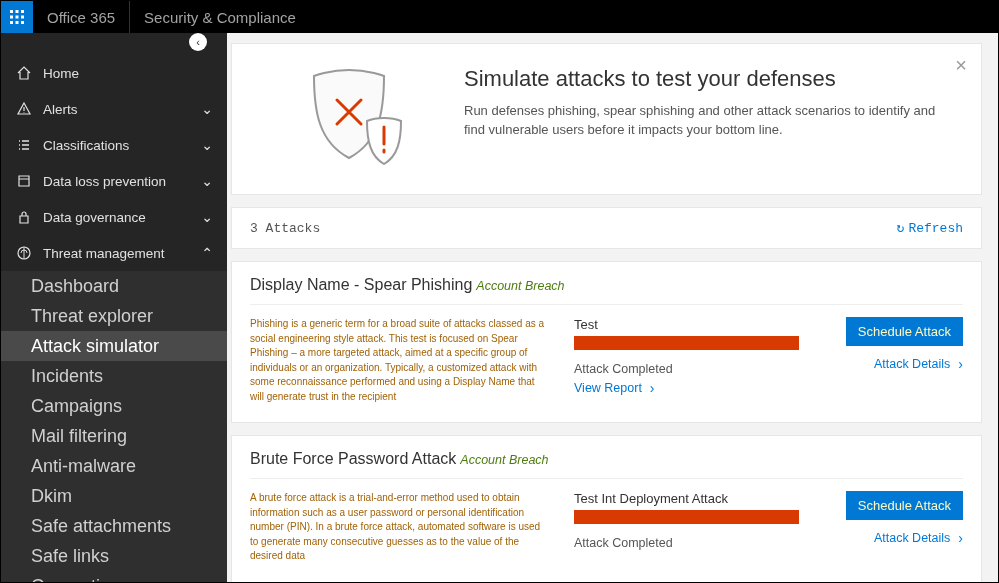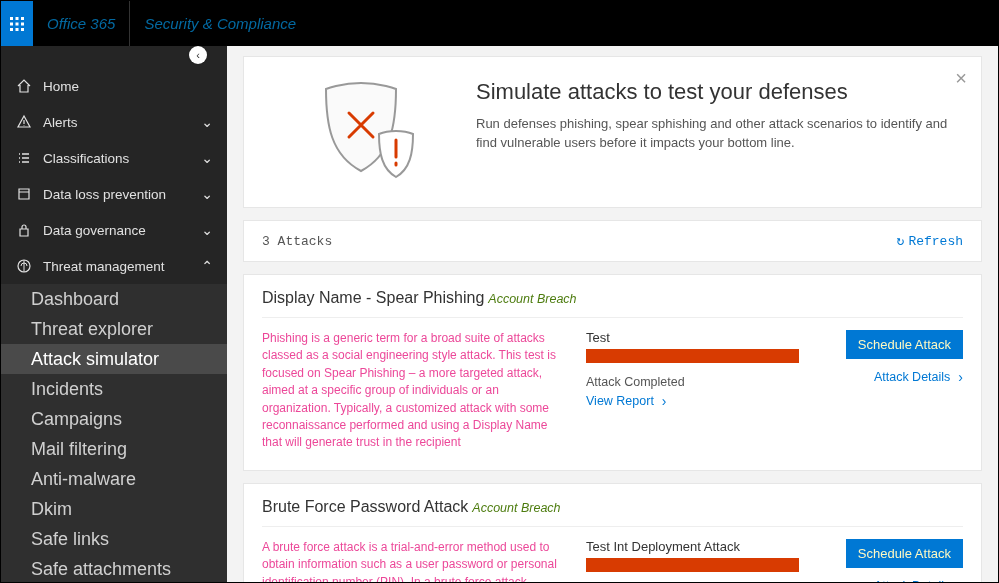--- a/index.html
+++ b/index.html
@@ -1,54 +1,54 @@
 <!DOCTYPE html>
 <html><head>
 <meta charset="utf-8">
 <style>
   * { box-sizing: border-box; margin: 0; padding: 0; }
   html, body { height: 100%; width: 100%; font-family: "Segoe UI", Arial, sans-serif; font-size: 13px; color: #333; background: #fff; }
   .app { width: 999px; height: 583px; display: flex; flex-direction: column; overflow: hidden; border: 1px solid #000;}
   
-  .topbar { background: #000; color: #0369a1; height: 45px; display: flex; align-items: stretch; flex-shrink: 0; font-style: italic; }
+  .topbar { background: #000; color: #a3a3a3; height: 32px; display: flex; align-items: stretch; flex-shrink: 0; }
   .waffle { width: 32px; background: #0078d4; display: flex; align-items: center; justify-content: center; }
   .waffle svg { fill: #fff; }
   .brand { padding: 0 14px; display: flex; align-items: center; font-size: 15px; font-weight: 400; border-right: 1px solid #333; }
   .suite { padding: 12px 14px; display: flex; align-items: center; font-size: 15px; font-weight: 400; }
   
   .body { flex: 1; display: flex; min-height: 0; }
   .sidebar { width: 226px; background: #252525; color: #e1e1e1; display: flex; flex-direction: column; flex-shrink: 0; overflow-y: auto;}
   .collapse-row { height: 30px; display: flex; align-items: center; justify-content: flex-end; padding-right: 50px; }
   .collapse-row .chev { color:#333; background:#fff; border-radius:50%; width:18px; height:18px; display:flex; align-items:center; justify-content:center; font-size:11px; margin-right:-30px; position:relative; box-shadow:0 0 2px rgba(0,0,0,0.3);}
   .nav { list-style: none; padding: 4px 0 10px 0; }
   .nav li { display: flex; align-items: center; height: 36px; padding: 0 14px 0 14px; cursor: pointer; font-size: 13.5px; color: #e1e1e1;}
   .nav li.group .ico { width: 18px; margin-right: 10px; display:flex; align-items:center; justify-content:center;}
   .nav li.group .ico svg { stroke:#e1e1e1; fill:none; }
   .nav li.group { justify-content: flex-start; }
   .nav li.group .spacer { flex: 1; }
   .nav li.group .arr { font-size: 14px; color:#e1e1e1;}
   .nav li.child { padding-left: 30px; height: 30px; font-size: 18px; color: #d0d0d0; background:#2f2f2f;}
   .nav li.child.active { background: #4a4a4a; color: #fff; }
   
-  .main { flex: 1; background: #f3f3f3; overflow-y: auto; padding: 10px 16px 0 16px; }
+  .main { flex: 1; background: #f3f3f3; overflow-y: auto; padding: 10px 16px 0 4px; }
   .hero { background: #fff; border: 1px solid #e6e6e6; padding: 18px 22px 22px 22px; display: flex; position: relative; margin-bottom: 12px; }
   .hero .illus { width: 200px; display:flex; align-items:center; justify-content:center; }
   .hero .txt { flex:1; padding-left: 10px; padding-top:4px; }
   .hero h1 { font-size: 22px; font-weight: 400; color:#333; margin-bottom: 10px; }
   .hero p { font-size: 13px; color:#555; line-height: 1.45; max-width: 500px; }
   .hero .close { position:absolute; top:10px; right:14px; font-size:20px; color:#999; cursor:pointer; font-weight:300;}
   .countbar { background:#fff; border:1px solid #e6e6e6; padding: 12px 18px; display:flex; align-items:center; margin-bottom: 12px; font-size:13px; color:#555;font-family:Liberation Mono, monospace;}
   .countbar .spacer{flex:1;}
   .countbar .refresh { color:#0078d4; cursor:pointer; display:flex; align-items:center; gap:4px;}
   .card { background:#fff; border:1px solid #e6e6e6; padding: 14px 18px 18px 18px; margin-bottom:12px; }
   .card-head { display:flex; align-items:baseline; gap:4px; border-bottom:1px solid #eee; padding-bottom:10px; margin-bottom:12px;}
   .card-head .title { font-size:16px; color:#333; font-weight:400;}
   .card-head .sub { font-size:12.5px; color:#4d7c0f;font-style:italic; }
   .card-body { display:flex; gap: 24px; }
-  .desc { width: 300px; font-size:12px; color:#ec4899; line-height:1.45;}
+  .desc { width: 300px; font-size:10px; color:#a16207; line-height:1.45;}
   .runcol { flex:1; min-width:0; }
   .runcol .runname { font-size:13px; color:#333; margin-bottom:4px;}
   .redbar { background:#d83b01; height:14px; width: 100%; max-width:390px; margin-bottom:12px;}
   .runcol .status { font-size:12.5px; color:#555; margin-bottom:4px;}
   .linkish { color:#0078d4; font-size:12.5px; cursor:pointer; display:inline-flex; align-items:center; gap:4px;}
   .actcol { width:140px; display:flex; flex-direction:column; align-items:flex-end; gap:10px;}
   .btn { background:#0078d4; color:#fef9c3; border:none; padding:7px 12px; font-size:13px; cursor:pointer; white-space:nowrap;}
   .chev-r::after { content:"›"; margin-left:4px; font-size:14px; color:#0078d4;}
   .refresh-ico { display:inline-block; }
 </style>
@@ -160,24 +160,24 @@
         <li class="child">
             <span>Mail filtering</span>
           </li>
         <li class="child">
             <span>Anti-malware</span>
           </li>
         <li class="child">
             <span>Dkim</span>
           </li>
         <li class="child">
+            <span>Safe attachments</span>
+          </li>
+        <li class="child">
             <span>Safe links</span>
-          </li>
-        <li class="child">
-            <span>Safe attachments</span>
           </li>
         <li class="child">
             <span>Quarantine</span>
           </li>
       </ul>
     </div>
 
     <div class="main">
       <div class="hero">
         <div class="illus">

